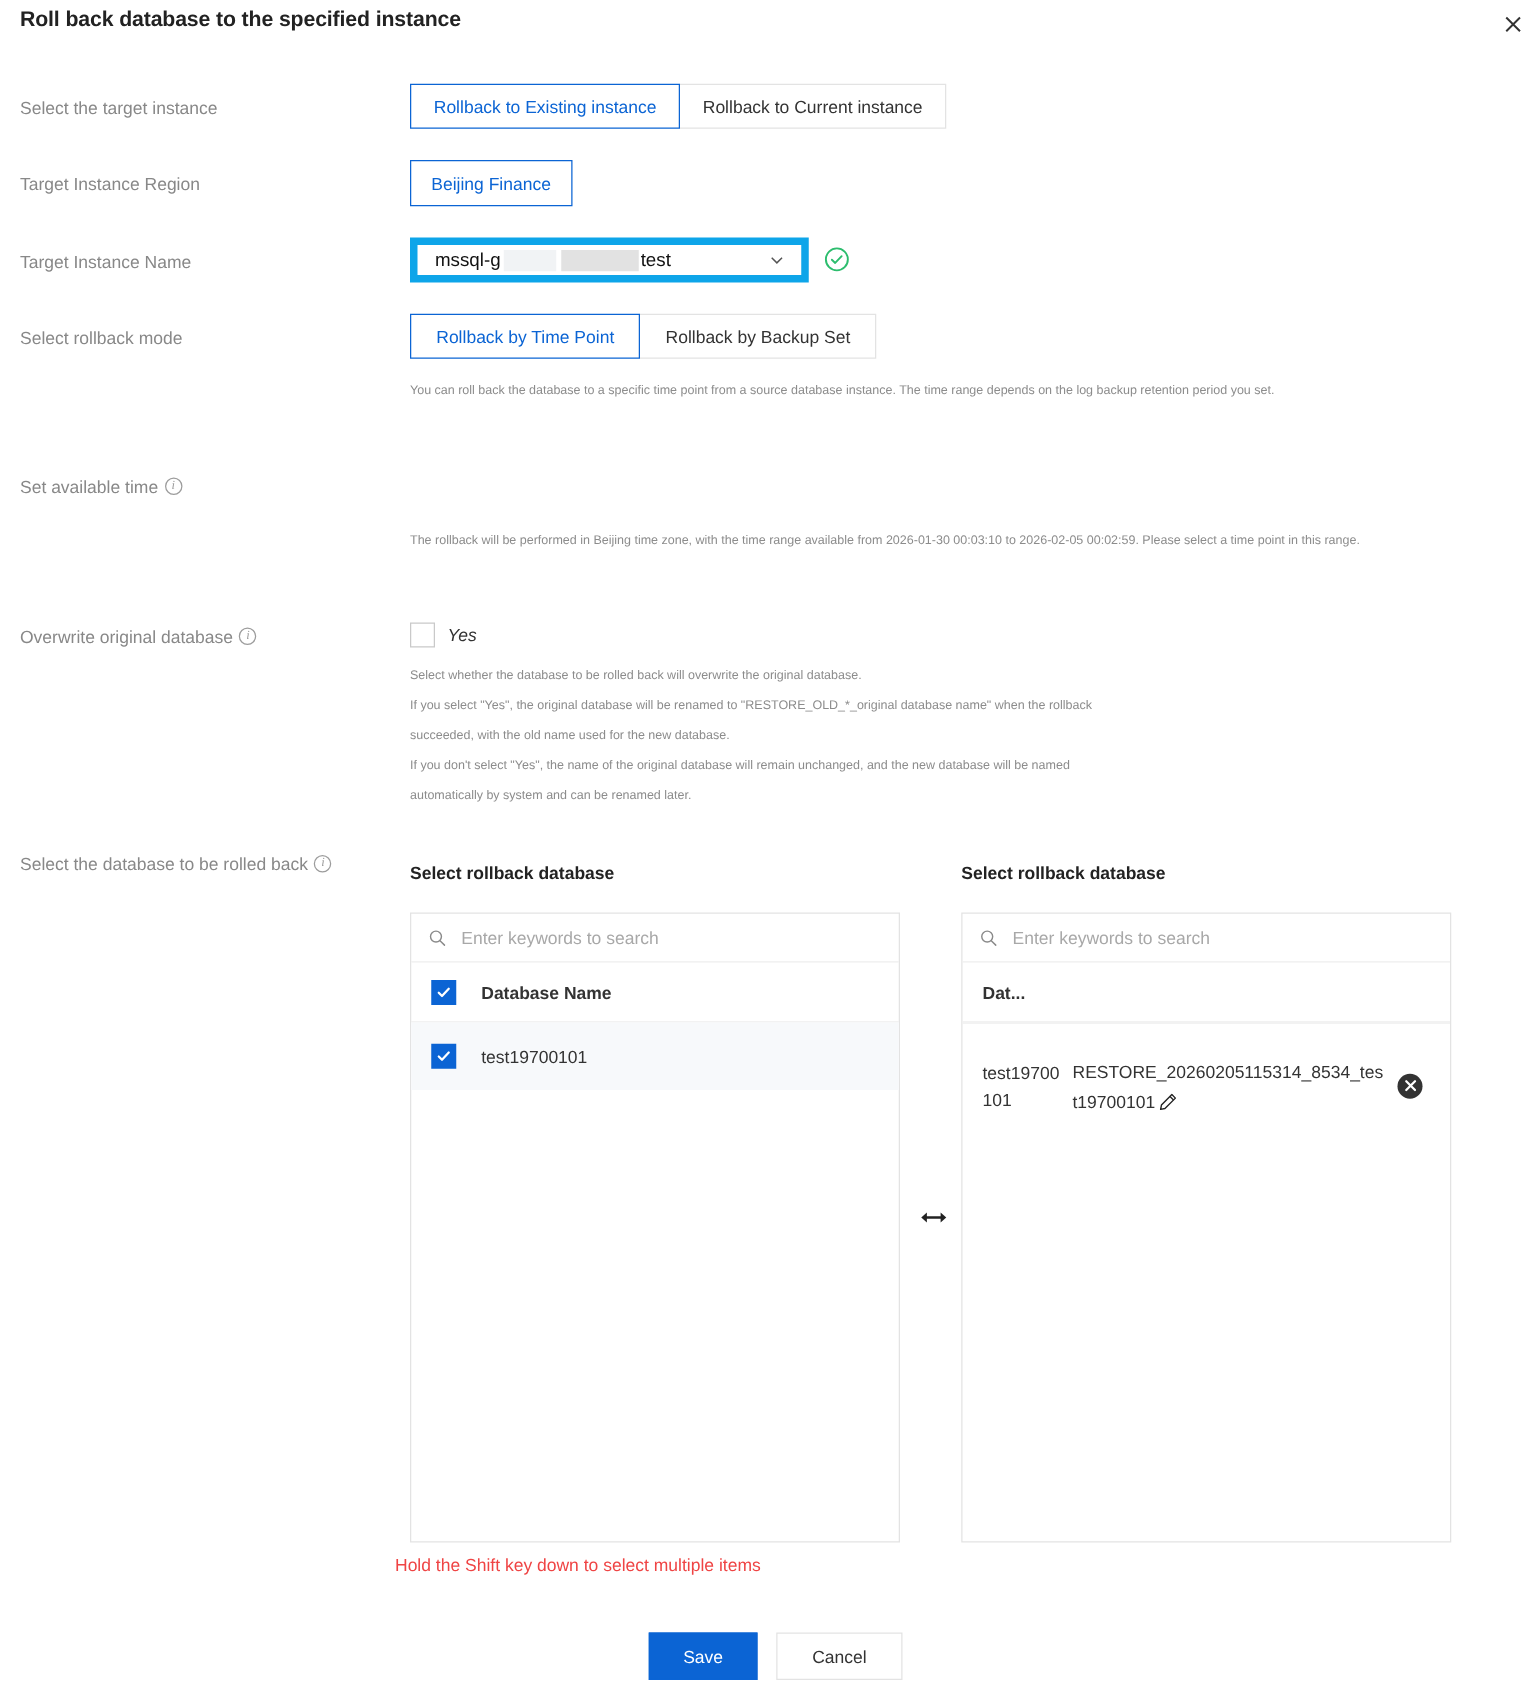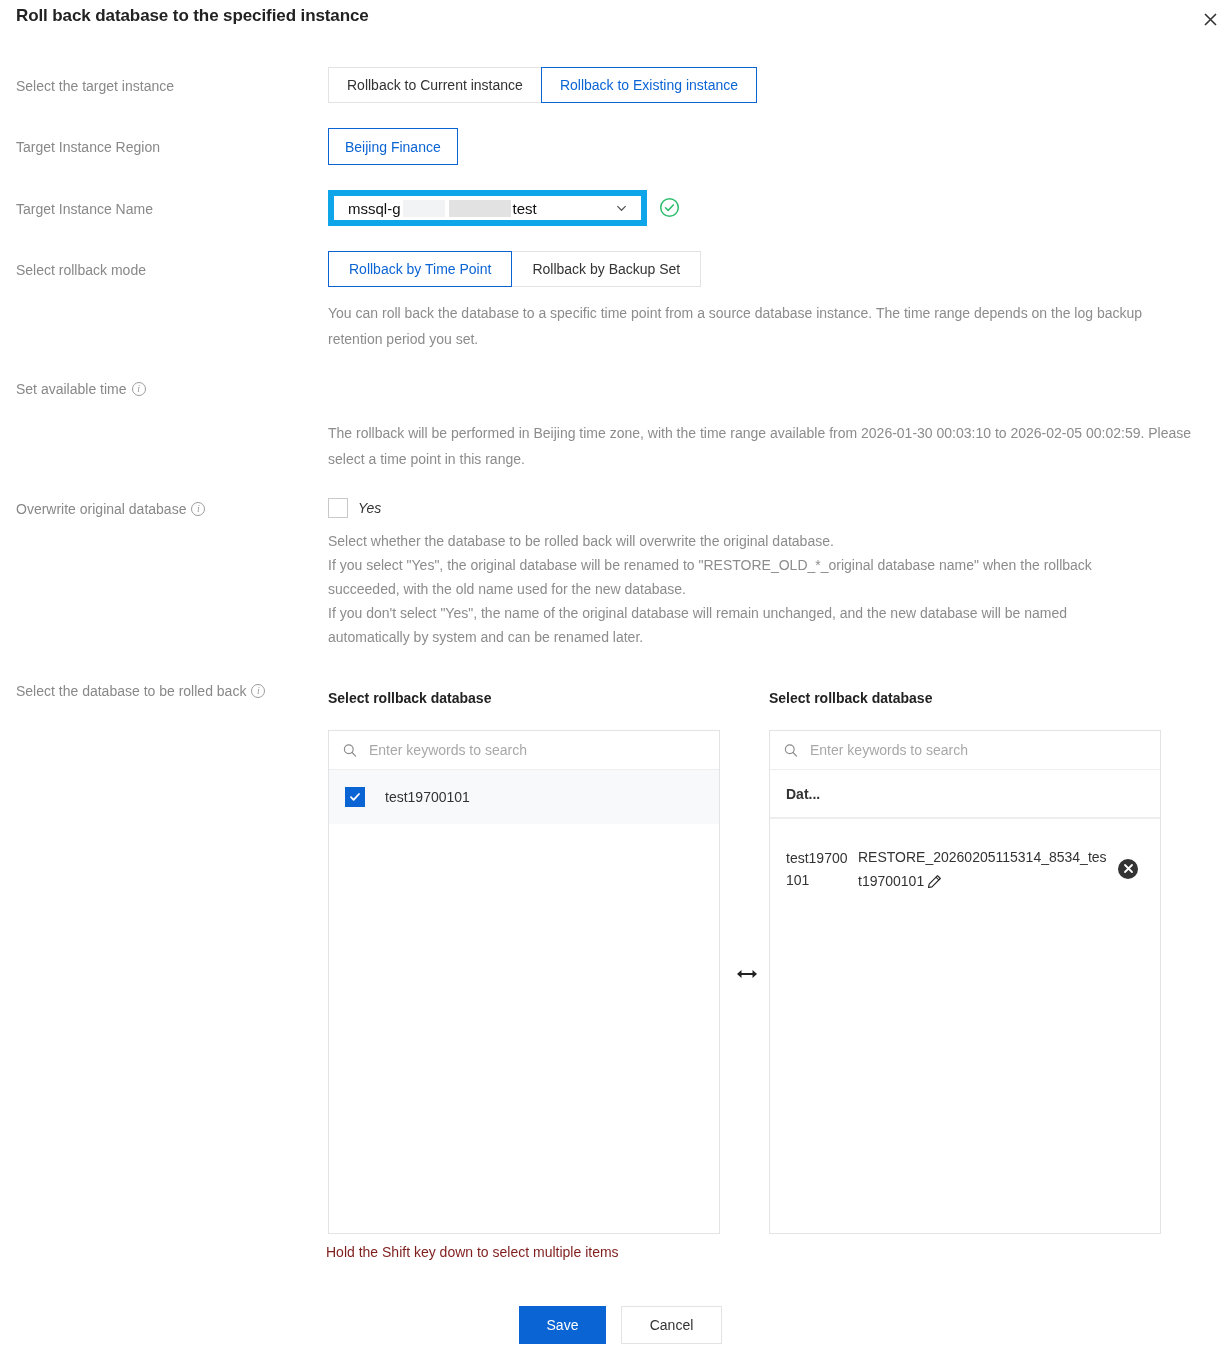--- a/index.html
+++ b/index.html
@@ -89,21 +89,21 @@
     width: 11px; height: 11px;
   }
   .ok-ico {
     position: absolute; left: 659px; top: 197px;
     width: 21px; height: 21px;
   }
 
   
   .hint {
     position: absolute;
-    font-size: 14px; color: #8c8c8c; line-height: 26px;
+    font-size: 10px; color: #8c8c8c; line-height: 26px;
   }
 
   
   .date-input {
     position: absolute; left: 328px; top: 372px;
     width: 264px; height: 36px;
     border: 1px solid #e3e3e3; background: #fff;
     display: flex; align-items: center; cursor: pointer;
   }
   .date-input .dv { font-size: 14px; color: #222; padding-left: 16px; }
@@ -166,22 +166,22 @@
   .r-col-a { width: 72px; flex: none; font-size: 14px; color: #333; line-height: 22px; word-break: break-all; padding-right: 8px; }
   .r-col-b { flex: 1; font-size: 14px; color: #333; line-height: 24px; word-break: break-all; padding-right: 10px; }
   .pencil { display:inline-block; vertical-align: -3px; margin-left: 3px; cursor:pointer;}
   .del-ico {
     width: 20px; height: 20px; border-radius: 50%; background: #333;
     display: flex; align-items: center; justify-content: center;
     flex: none; margin-right: 22px; cursor: pointer;
   }
 
   .shift-hint {
-    position: absolute; left: 326px; top: 1244px;
-    font-size: 14px; color: #7f1d1d;
+    position: absolute; left: 316px; top: 1244px;
+    font-size: 14px; color: #ef4444;
   }
 
   
   .btn {
     position: absolute; height: 38px;
     display: flex; align-items: center; justify-content: center;
     font-size: 14px; cursor: pointer;
   }
   .btn-primary {
     left: 519px; top: 1306px; width: 87px;
@@ -201,22 +201,22 @@
   <div class="close-btn">
     <svg width="15" height="15" viewBox="0 0 15 15" aria-hidden="true">
       <path d="M2 2 L13 13 M13 2 L2 13" stroke="#333" stroke-width="1.6" fill="none"></path>
     </svg>
   </div>
 
   <div class="form-label" style="top:78px">
     <span>Select the target instance</span>
   </div>
   <div class="seg" style="left:328px; top:67px">
+    <div class="seg-btn active">Rollback to Existing instance</div>
     <div class="seg-btn">Rollback to Current instance</div>
-    <div class="seg-btn active">Rollback to Existing instance</div>
   </div>
 
   <div class="form-label" style="top:139px">
     <span>Target Instance Region</span>
   </div>
   <div class="region-btn">Beijing Finance</div>
 
   <div class="form-label" style="top:201px">
     <span>Target Instance Name</span>
   </div>
@@ -273,20 +273,28 @@
   </div>
 
   <div class="panel-title" style="left:328px; top:690px;">Select rollback database</div>
   <div class="panel" style="left:328px; top:730px; width:392px; height:504px;">
     <div class="panel-search">
       <svg width="15" height="15" viewBox="0 0 16 16">
         <circle cx="6.6" cy="6.6" r="5" fill="none" stroke="#8a8a8a" stroke-width="1.3"></circle>
         <path d="M10.3 10.3 L14.4 14.4" stroke="#8a8a8a" stroke-width="1.3" stroke-linecap="round"></path>
       </svg>
       <input type="text" placeholder="Enter keywords to search" style="">
+    </div>
+    <div class="tbl-head">
+      <span class="chk">
+        <svg width="12" height="12" viewBox="0 0 12 12">
+            <path d="M2 6.2 L4.6 8.8 L10 3" stroke="#fff" stroke-width="1.8" fill="none" stroke-linecap="round" stroke-linejoin="round"></path>
+          </svg>
+      </span>
+      <span>Database Name</span>
     </div>
     <div class="tbl-row sel">
       <span class="chk">
         <svg width="12" height="12" viewBox="0 0 12 12">
             <path d="M2 6.2 L4.6 8.8 L10 3" stroke="#fff" stroke-width="1.8" fill="none" stroke-linecap="round" stroke-linejoin="round"></path>
           </svg>
       </span>
       <span>test19700101</span>
     </div>
   </div>

